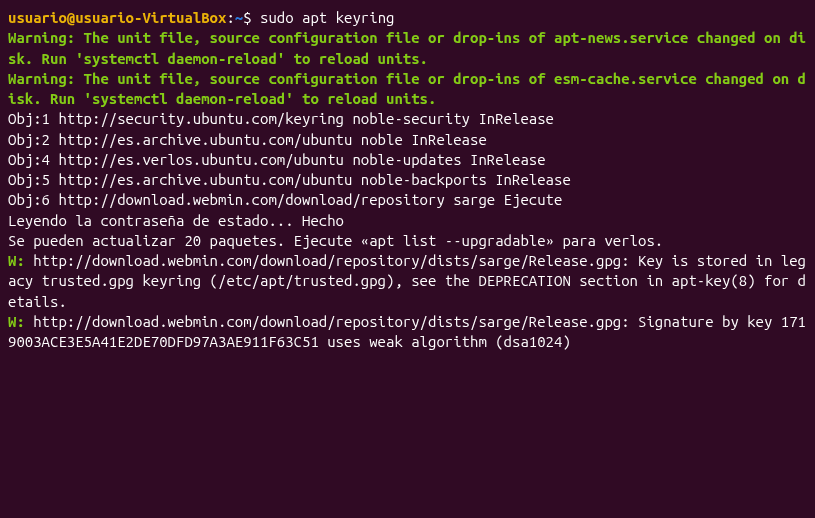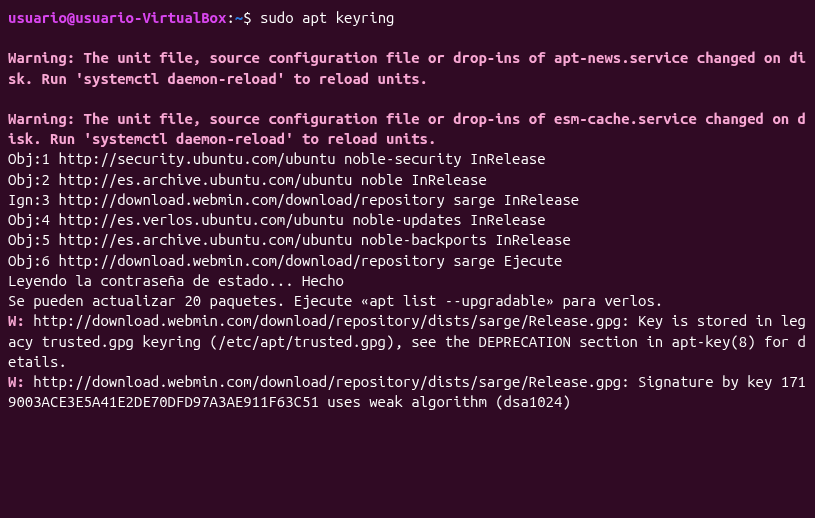--- a/index.html
+++ b/index.html
@@ -8,43 +8,42 @@
       font-family: 'Ubuntu Mono', 'DejaVu Sans Mono', monospace;
       font-size: 15px;
       line-height: 1.35;
       padding: 8px;
       width: 815px;
       height: 518px;
       overflow: hidden;
       color: #ffffff;
     }
     .line { white-space: pre-wrap; word-break: break-all; }
-    .green { color: #d946ef; font-weight: bold; text-align: right; }
+    .green { color: #eab308; font-weight: bold; text-align: right; }
     .white { color: #ffffff; }
     .blue { color: #2a7bde; font-weight: bold; }
-    .yellow { color: #f9a8d4; font-weight: bold; margin-top: 20px; }
+    .yellow { color: #84cc16; font-weight: bold; }
     .cursor {
       display: inline-block;
       width: 9px;
       height: 17px;
       background: #ffffff;
       vertical-align: text-bottom;
       margin-bottom: 1px;
     }
   </style>
 </head>
 <body>
 
 <div>
   <div class="line"><span class="green">usuario@usuario-VirtualBox</span><span class="white">:</span><span class="blue">~</span><span class="white">$ </span><span class="white">sudo apt keyring</span></div>
   <div class="line yellow">Warning: The unit file, source configuration file or drop-ins of apt-news.service changed on disk. Run 'systemctl daemon-reload' to reload units.</div>
   <div class="line yellow">Warning: The unit file, source configuration file or drop-ins of esm-cache.service changed on disk. Run 'systemctl daemon-reload' to reload units.</div>
-  <div class="line white">Obj:1 http://security.ubuntu.com/ubuntu noble-security InRelease</div>
+  <div class="line white">Obj:1 http://security.ubuntu.com/keyring noble-security InRelease</div>
   <div class="line white">Obj:2 http://es.archive.ubuntu.com/ubuntu noble InRelease</div>
-  <div class="line white">Ign:3 http://download.webmin.com/download/repository sarge InRelease</div>
   <div class="line white">Obj:4 http://es.verlos.ubuntu.com/ubuntu noble-updates InRelease</div>
   <div class="line white">Obj:5 http://es.archive.ubuntu.com/ubuntu noble-backports InRelease</div>
   <div class="line white">Obj:6 http://download.webmin.com/download/repository sarge Ejecute</div>
   <div class="line white">Leyendo la contraseña de estado... Hecho</div>
   <div class="line white">Se pueden actualizar 20 paquetes. Ejecute «apt list --upgradable» para verlos.</div>
   <div class="line"><span class="yellow">W: </span><span class="white">http://download.webmin.com/download/repository/dists/sarge/Release.gpg: Key is stored in legacy trusted.gpg keyring (/etc/apt/trusted.gpg), see the DEPRECATION section in apt-key(8) for details.</span></div>
   <div class="line"><span class="yellow">W: </span><span class="white">http://download.webmin.com/download/repository/dists/sarge/Release.gpg: Signature by key 1719003ACE3E5A41E2DE70DFD97A3AE911F63C51 uses weak algorithm (dsa1024)</span></div>
 </div>
 
 </body></html>

